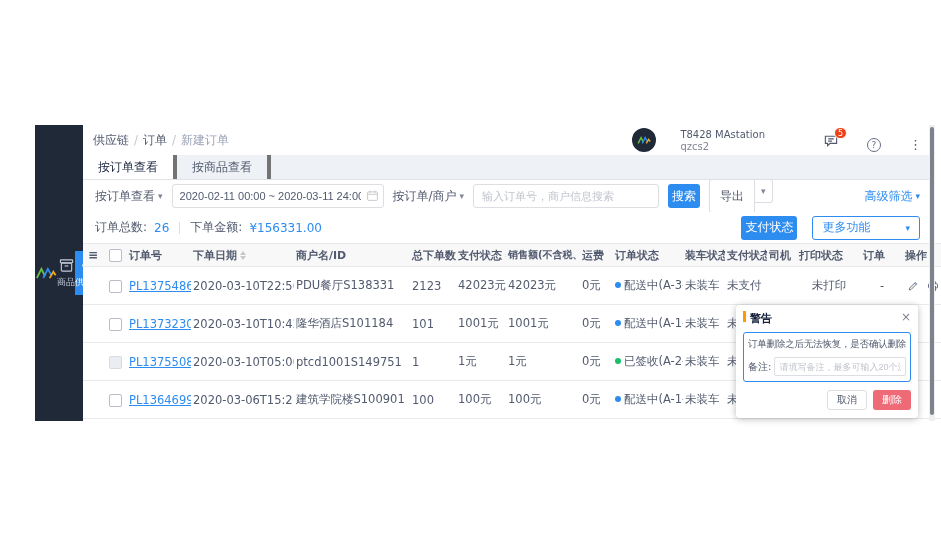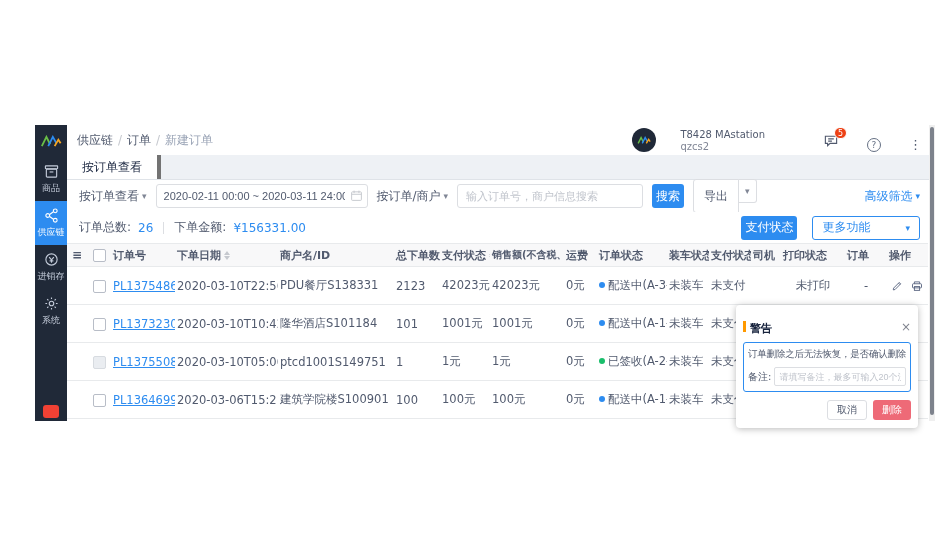--- a/index.html
+++ b/index.html
@@ -2,21 +2,21 @@
 <html><head>
 <meta charset="utf-8">
 <style>
   * { margin:0; padding:0; box-sizing:border-box; }
   html,body { width:941px; height:540px; }
   body { background:#fff; font-family:"DejaVu Sans","Liberation Sans",sans-serif; position:relative; overflow:hidden; }
 
   .app { position:absolute; left:35px; top:125px; width:897px; height:296px; display:flex; background:#fff; }
 
   
-  .sidebar { width:32px; background:#202938; flex-shrink:0; display:flex; flex-direction:column; align-items:center; }
+  .sidebar { width:48px; background:#202938; flex-shrink:0; display:flex; flex-direction:row; align-items:center; }
   .logo { height:32px; display:flex; align-items:center; justify-content:center; width:100%; }
   .nav-item { width:100%; padding:7px 0 6px; display:flex; flex-direction:column; align-items:center; gap:3px; color:#c3cbd9; cursor:pointer; }
   .nav-item .nav-label { font-size:9px; white-space:nowrap; }
   .nav-item.active { background:#2d8cf0; color:#fff; }
   .nav-item svg { display:block; }
   .side-badge { margin-top:auto; margin-bottom:3px; width:16px; height:13px; border-radius:3px; background:#f04134; }
 
   
   .main { flex:1; min-width:0; display:flex; flex-direction:column; background:#fff; }
 
@@ -74,21 +74,21 @@
   .dot { width:6px; height:6px; border-radius:50%; display:inline-block; margin-right:3px; vertical-align:1px; background:#2d8cf0; }
   .sorts { display:inline-flex; flex-direction:column; vertical-align:middle; margin-left:3px; }
   .sorts i { width:0; height:0; border-left:3px solid transparent; border-right:3px solid transparent; display:block; }
   .sorts .up { border-bottom:4px solid #c5c8ce; margin-bottom:1px; }
   .sorts .down { border-top:4px solid #c5c8ce; }
   .drag-glyph { color:#515a6e; font-size:12px; }
   .act { color:#55617d; display:inline-flex; align-items:center; margin:0 2px; cursor:pointer; vertical-align:middle; }
 
   
   .popup { position:absolute; left:736px; top:305px; width:182px; background:#fff; border-radius:4px; box-shadow:0 1px 7px rgba(0,0,0,.28); padding:6px 7px 8px; z-index:20; }
-  .popup-head { display:flex; align-items:flex-start;margin-top:10px; }
+  .popup-head { display:flex; align-items:flex-start; }
   .warn-bar { width:3px; height:11px; background:#ff9900; margin-right:4px; }
   .popup-title { font-size:11px; font-weight:bold; color:#17233d; }
   .popup-close { margin-left:auto; color:#80848f; font-size:12px; cursor:pointer; line-height:1; }
   .popup-box { border:1px solid #2d8cf0; border-radius:3px; margin-top:6px; padding:5px 4px; }
   .popup-msg { font-size:9.5px; color:#515a6e; white-space:nowrap; overflow:hidden; letter-spacing:-0.2px; }
   .remark-row { display:flex; align-items:center; gap:3px; margin-top:6px; }
   .remark-label { font-size:10px; color:#515a6e; white-space:nowrap; }
   .remark-row input { flex:1; min-width:0; height:19px; border:1px solid #dcdee2; border-radius:2px; font-size:9px; padding:0 4px; color:#515a6e; }
   .popup-foot { display:flex; justify-content:flex-end; gap:6px; margin-top:8px; }
   .btn-sm { height:20px; font-size:10px; padding:0 9px; border-radius:3px; }
@@ -194,20 +194,21 @@
           <span class="help-circle">?</span>
         </div>
         <div class="icon-btn">
           <span class="more-vert">⋮</span>
         </div>
       </div>
     </div>
 
     <div class="tabbar">
       <div class="tab active">按订单查看</div>
+      <div class="tab">按商品查看</div>
     </div>
 
     <div class="filterbar">
       <div class="select-plain">
         <span>按订单查看</span>
         <span class="caret">▾</span>
       </div>
       <div class="date-wrap">
         <input class="ipt" type="text" value="2020-02-11 00:00 ~ 2020-03-11 24:00" style="">
         <span>

